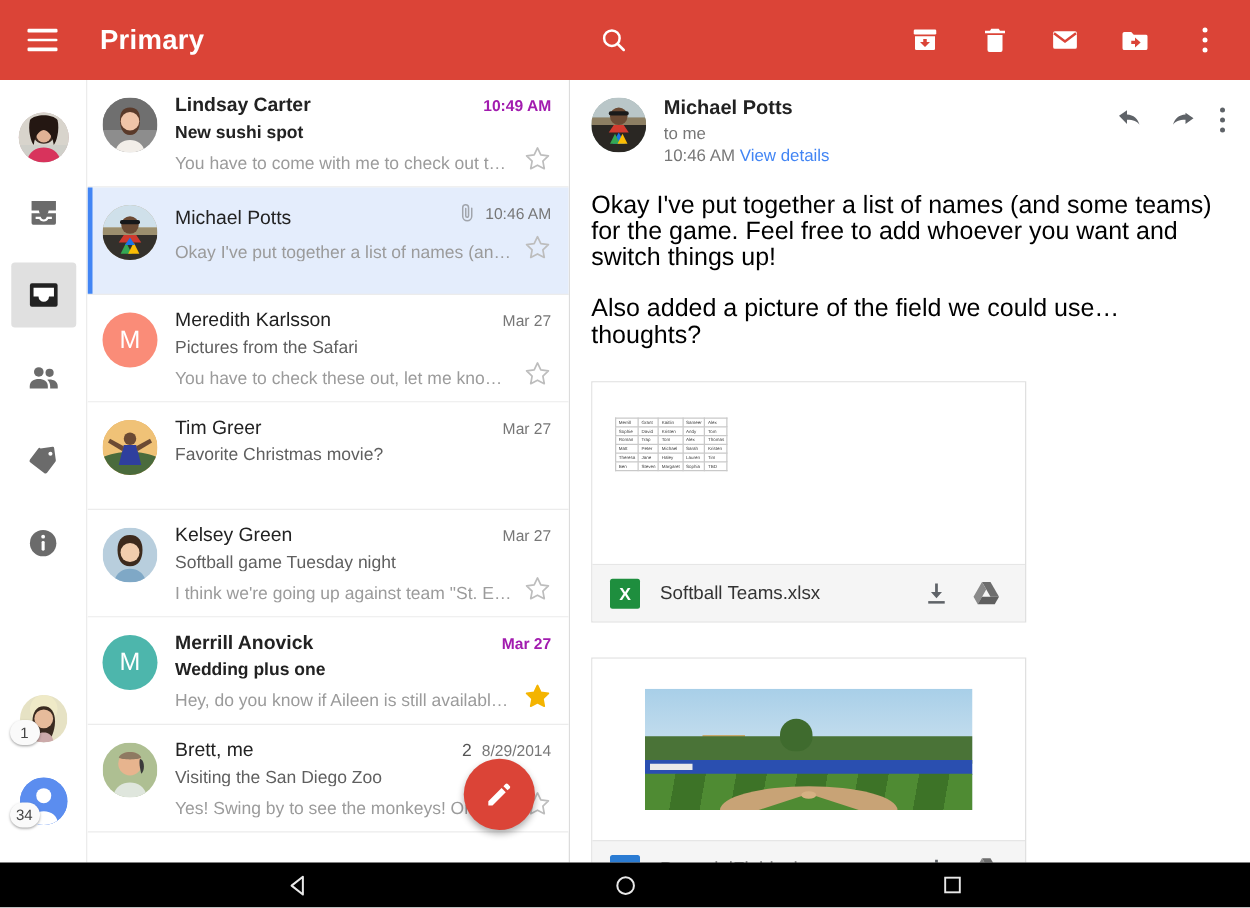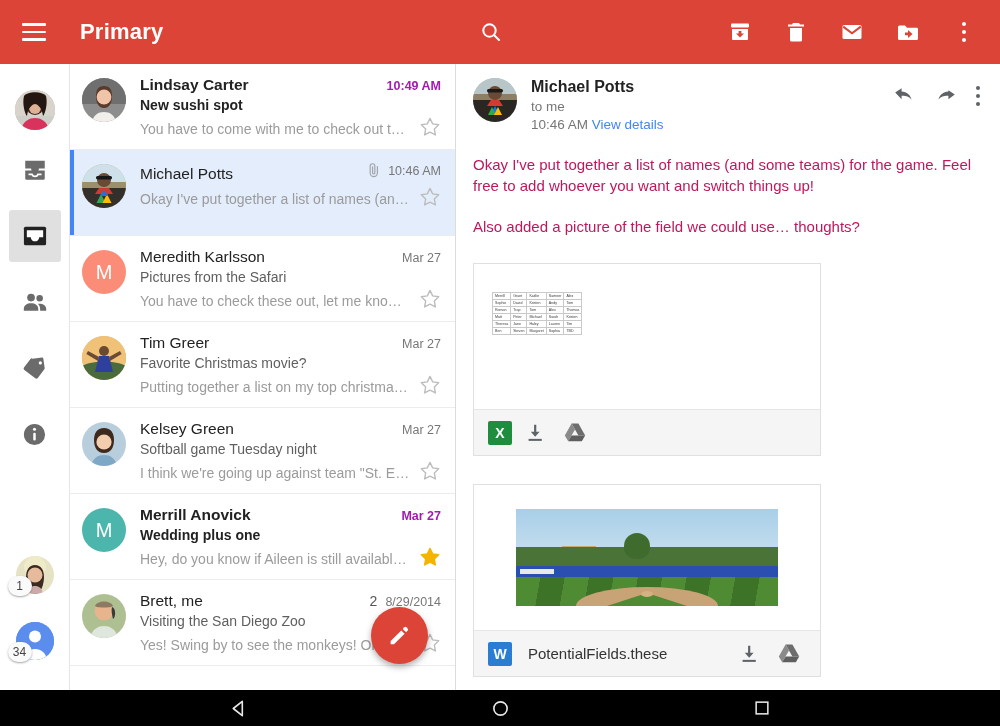--- a/index.html
+++ b/index.html
@@ -122,21 +122,21 @@
   }
   .msg-head { display:flex; padding:14px 20px 0 16px; }
   .msg-avatar { width:44px; height:44px; border-radius:50%; overflow:hidden; flex:0 0 44px; margin-right:14px; }
   .msg-meta { flex:1; min-width:0; }
   .msg-from { font-size:16px; color:#222; font-weight:700; }
   .msg-to { font-size:13.5px; color:#777; margin-top:3px; }
   .msg-time { font-size:13.5px; color:#777; margin-top:3px; }
   .msg-details { color:#4285F4; cursor:pointer; }
   .msg-actions { display:flex; align-items:flex-start; gap:18px; padding-top:4px; }
   .msg-act { cursor:pointer; }
-  .msg-body { padding:22px 24px 0 16px; font-size:15px; line-height:21px; color:#be185d; }
+  .msg-body { padding:22px 24px 0 16px; font-size:20px; line-height:21px; color:#000000; }
   .msg-body p + p { margin-top:20px; }
 
   
   .attachments { padding:26px 0 0 16px; }
   .att-card {
     width:348px; border:1px solid #e0e0e0; background:#fff; margin-bottom:28px;
   }
   .att-preview {
     height:145px; background:#fff; position:relative; overflow:hidden;
     display:flex; align-items:flex-start; justify-content:flex-start;
@@ -425,26 +425,20 @@
             </svg>
           </div>
           <div class="row-body">
             <div class="row-line1">
               <span class="row-sender">Tim Greer</span>
               <span class="row-meta">
                 <span class="row-date">Mar 27</span>
               </span>
             </div>
             <div class="row-subject">Favorite Christmas movie?</div>
-            <div class="row-line3">
-              <span class="row-snippet">Putting together a list on my top christmas…</span>
-              <span class="star"><svg width="22" height="22" viewBox="0 0 24 24">
-                  <path d="M12 2.6l2.9 6 6.6.9-4.8 4.6 1.2 6.6L12 17.6 6.1 20.7l1.2-6.6-4.8-4.6 6.6-.9 2.9-6z" fill="none" stroke="#bdbdbd" stroke-width="1.5" stroke-linejoin="round"></path>
-                </svg></span>
-            </div>
           </div>
         </div>
         <div class="row">
           <div class="row-avatar">
             <svg class="photo" viewBox="0 0 44 44">
               <rect width="44" height="44" fill="#b8cedd"></rect>
               <path d="M22 6c7 0 10 5 10 12s-3 13-10 13-10-6-10-13S15 6 22 6z" fill="#3d2a1d"></path>
               <circle cx="22" cy="20" r="7.6" fill="#f2cdae"></circle>
               <path d="M9 44c1.8-8 7-11 13-11s11.2 3 13 11z" fill="#7fa8c6"></path>
             </svg>
@@ -619,20 +613,21 @@
                   <td>Sophia</td>
                   <td>TBD</td>
                 </tr>
               </tbody>
           </table>
         </div>
         <div class="att-bar">
           <div class="att-type" style="background:#1E8E3E;">
             <span>X</span>
           </div>
+          <div class="att-name">Softball Teams.xlsx</div>
           <div class="att-btn">
             <svg width="22" height="22" viewBox="0 0 24 24">
               <path d="M11 3h2.4v7.5h3.6L12.2 16 7.4 10.5H11V3z" fill="#5f6368"></path>
               <rect x="5" y="18.4" width="14.4" height="2.2" fill="#5f6368"></rect>
             </svg>
           </div>
           <div class="att-btn">
             <svg width="24" height="22" viewBox="0 0 24 22">
               <path d="M8.6 1.6h6.8l6.8 11.8h-6.8L8.6 1.6z" fill="#6d6d6d"></path>
               <path d="M1.8 13.4L8.6 1.6l3.4 5.9-6.8 11.8-3.4-5.9z" fill="#8a8a8a"></path>

